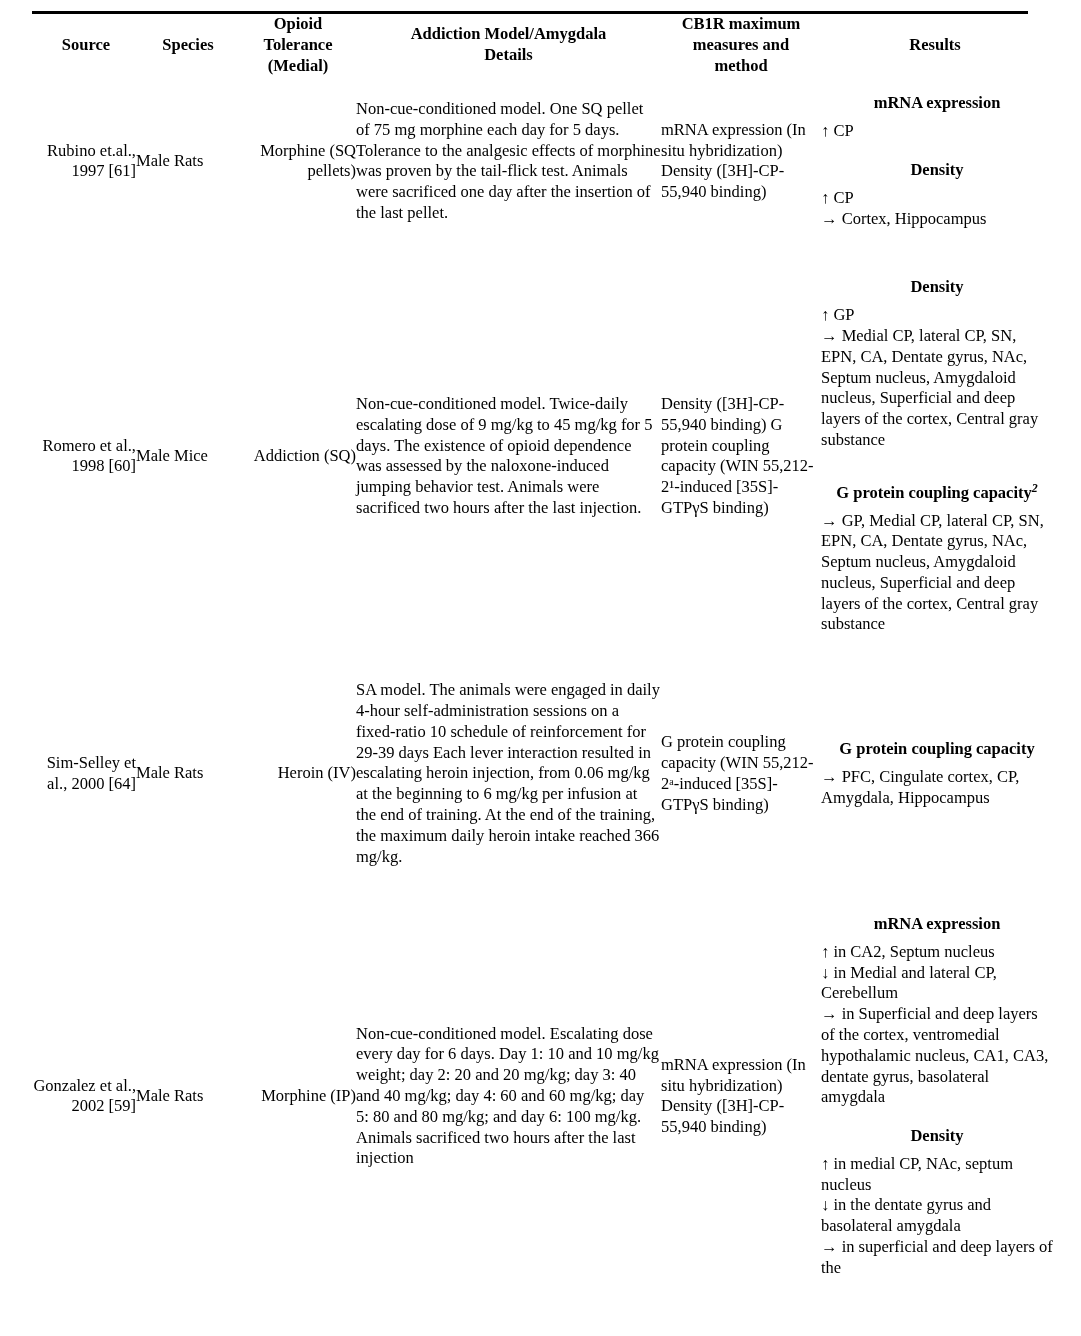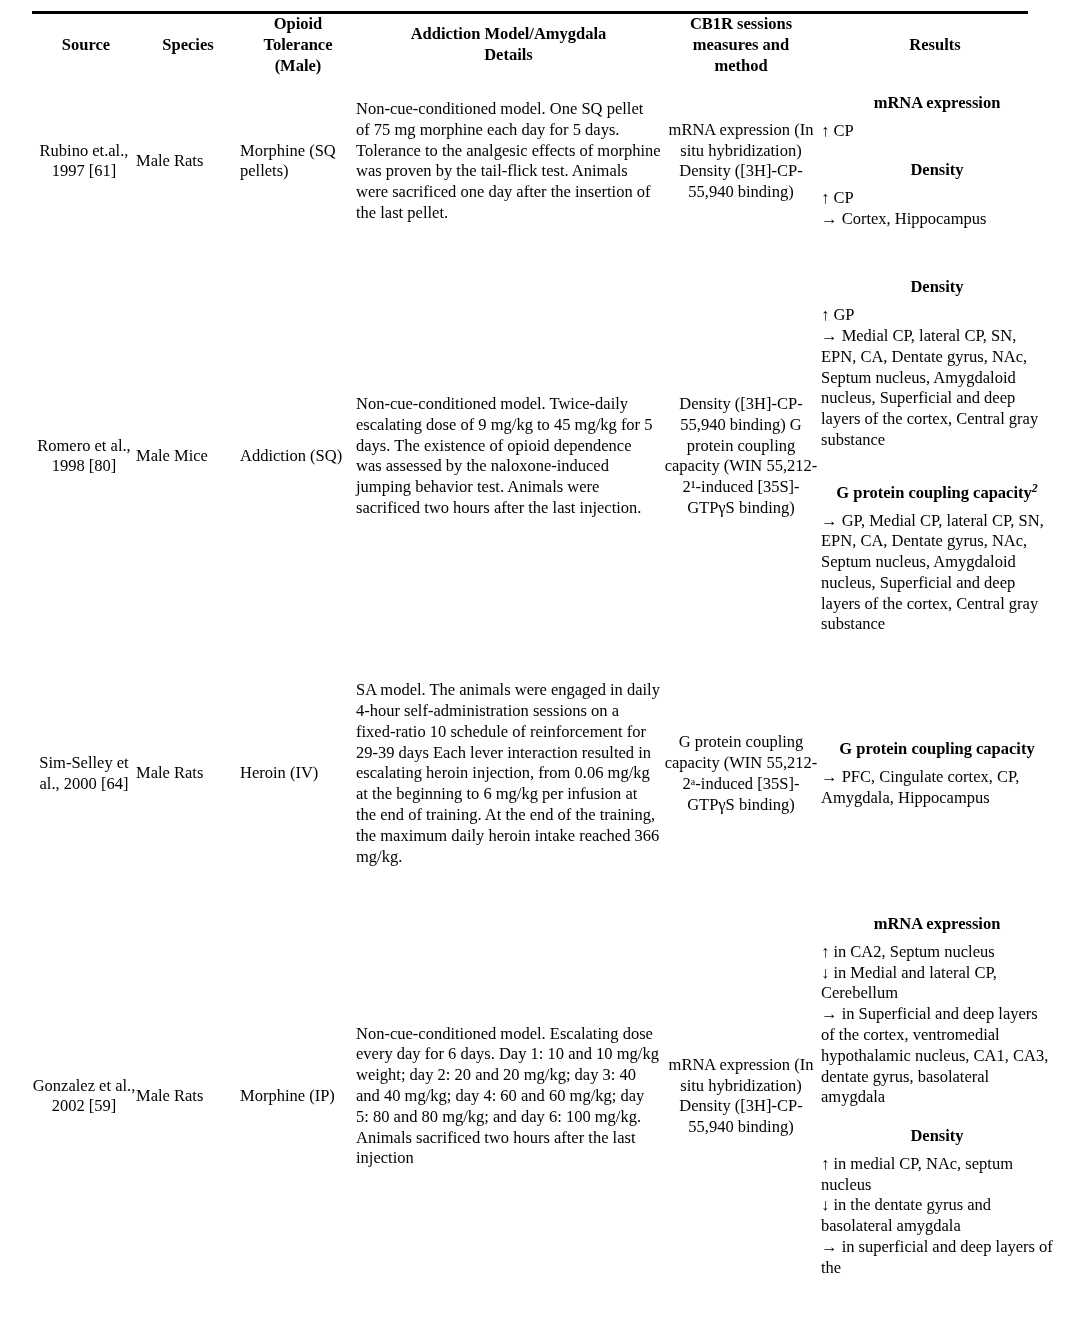--- a/index.html
+++ b/index.html
@@ -58,41 +58,41 @@
     text-align: center;
     vertical-align: middle;
     padding: 14px 6px 20px 6px;
     font-size: 16.5px;
     line-height: 1.2;
   }
   thead th.th-source   { padding-left: 4px; }
   thead th.th-results  { padding-right: 4px; }
 
   td.cell-source {
-    text-align: center;
+    text-align: right;
     padding: 0 8px 0 12px;
     line-height: 1.24;
   }
   td.cell-species {
     text-align: left;
     padding: 0 6px 0 8px;
   }
   td.cell-compound {
-    text-align: left;
+    text-align: right;
     padding: 0 6px 0 6px;
     line-height: 1.24;
   }
   td.cell-model {
     text-align: left;
     vertical-align: middle;
     padding: 0 14px 0 6px;
     line-height: 1.265;
   }
   td.cell-outcome {
-    text-align: center;
+    text-align: left;
     vertical-align: middle;
     padding: 0 10px 0 4px;
     line-height: 1.265;
   }
   td.cell-results {
     text-align: left;
     vertical-align: middle;
     padding: 0 4px 0 10px;
     line-height: 1.265;
   }
@@ -138,28 +138,28 @@
         <col class="c-results">
     </colgroup>
 
     <thead>
       <tr>
         <th class="th-source">Source</th>
         <th>Species</th>
         <th>
           <span>Opioid</span><br>
           <span>Tolerance</span><br>
-          <span>(Male)</span>
+          <span>(Medial)</span>
         </th>
         <th>
           <span>Addiction Model/Amygdala</span><br>
           <span>Details</span>
         </th>
         <th>
-          <span>CB1R sessions</span><br>
+          <span>CB1R maximum</span><br>
           <span>measures and</span><br>
           <span>method</span>
         </th>
         <th class="th-results">Results</th>
       </tr>
     </thead>
 
     <tbody>
 
       <tr class="row-r1">
@@ -170,21 +170,21 @@
         <td class="cell-outcome">mRNA expression (In situ hybridization) Density ([3H]-CP-55,940 binding)</td>
         <td class="cell-results">
           <span class="res-head">mRNA expression</span>
           <span class="res-body">↑ CP</span>
           <span class="res-head spaced">Density</span>
           <span class="res-body">↑ CP<br>→ Cortex, Hippocampus</span>
         </td>
       </tr>
 
       <tr class="row-r2">
-        <td class="cell-source">Romero et al., 1998 [80]</td>
+        <td class="cell-source">Romero et al., 1998 [60]</td>
         <td class="cell-species">Male Mice</td>
         <td class="cell-compound">Addiction (SQ)</td>
         <td class="cell-model">Non-cue-conditioned model. Twice-daily escalating dose of 9 mg/kg to 45 mg/kg for 5 days. The existence of opioid dependence was assessed by the naloxone-induced jumping behavior test. Animals were sacrificed two hours after the last injection.</td>
         <td class="cell-outcome">Density ([3H]-CP-55,940 binding) G protein coupling capacity (WIN 55,212-2¹-induced [35S]-GTPγS binding)</td>
         <td class="cell-results">
           <span class="res-head">Density</span>
           <span class="res-body">↑ GP<br>→ Medial CP, lateral CP, SN, EPN, CA, Dentate gyrus, NAc, Septum nucleus, Amygdaloid nucleus, Superficial and deep layers of the cortex, Central gray substance</span>
           <span class="res-head spaced-lg"><span>G protein coupling capacity</span><span class="sup">2</span></span>
           <span class="res-body">→ GP, Medial CP, lateral CP, SN, EPN, CA, Dentate gyrus, NAc, Septum nucleus, Amygdaloid nucleus, Superficial and deep layers of the cortex, Central gray substance</span>
         </td>

